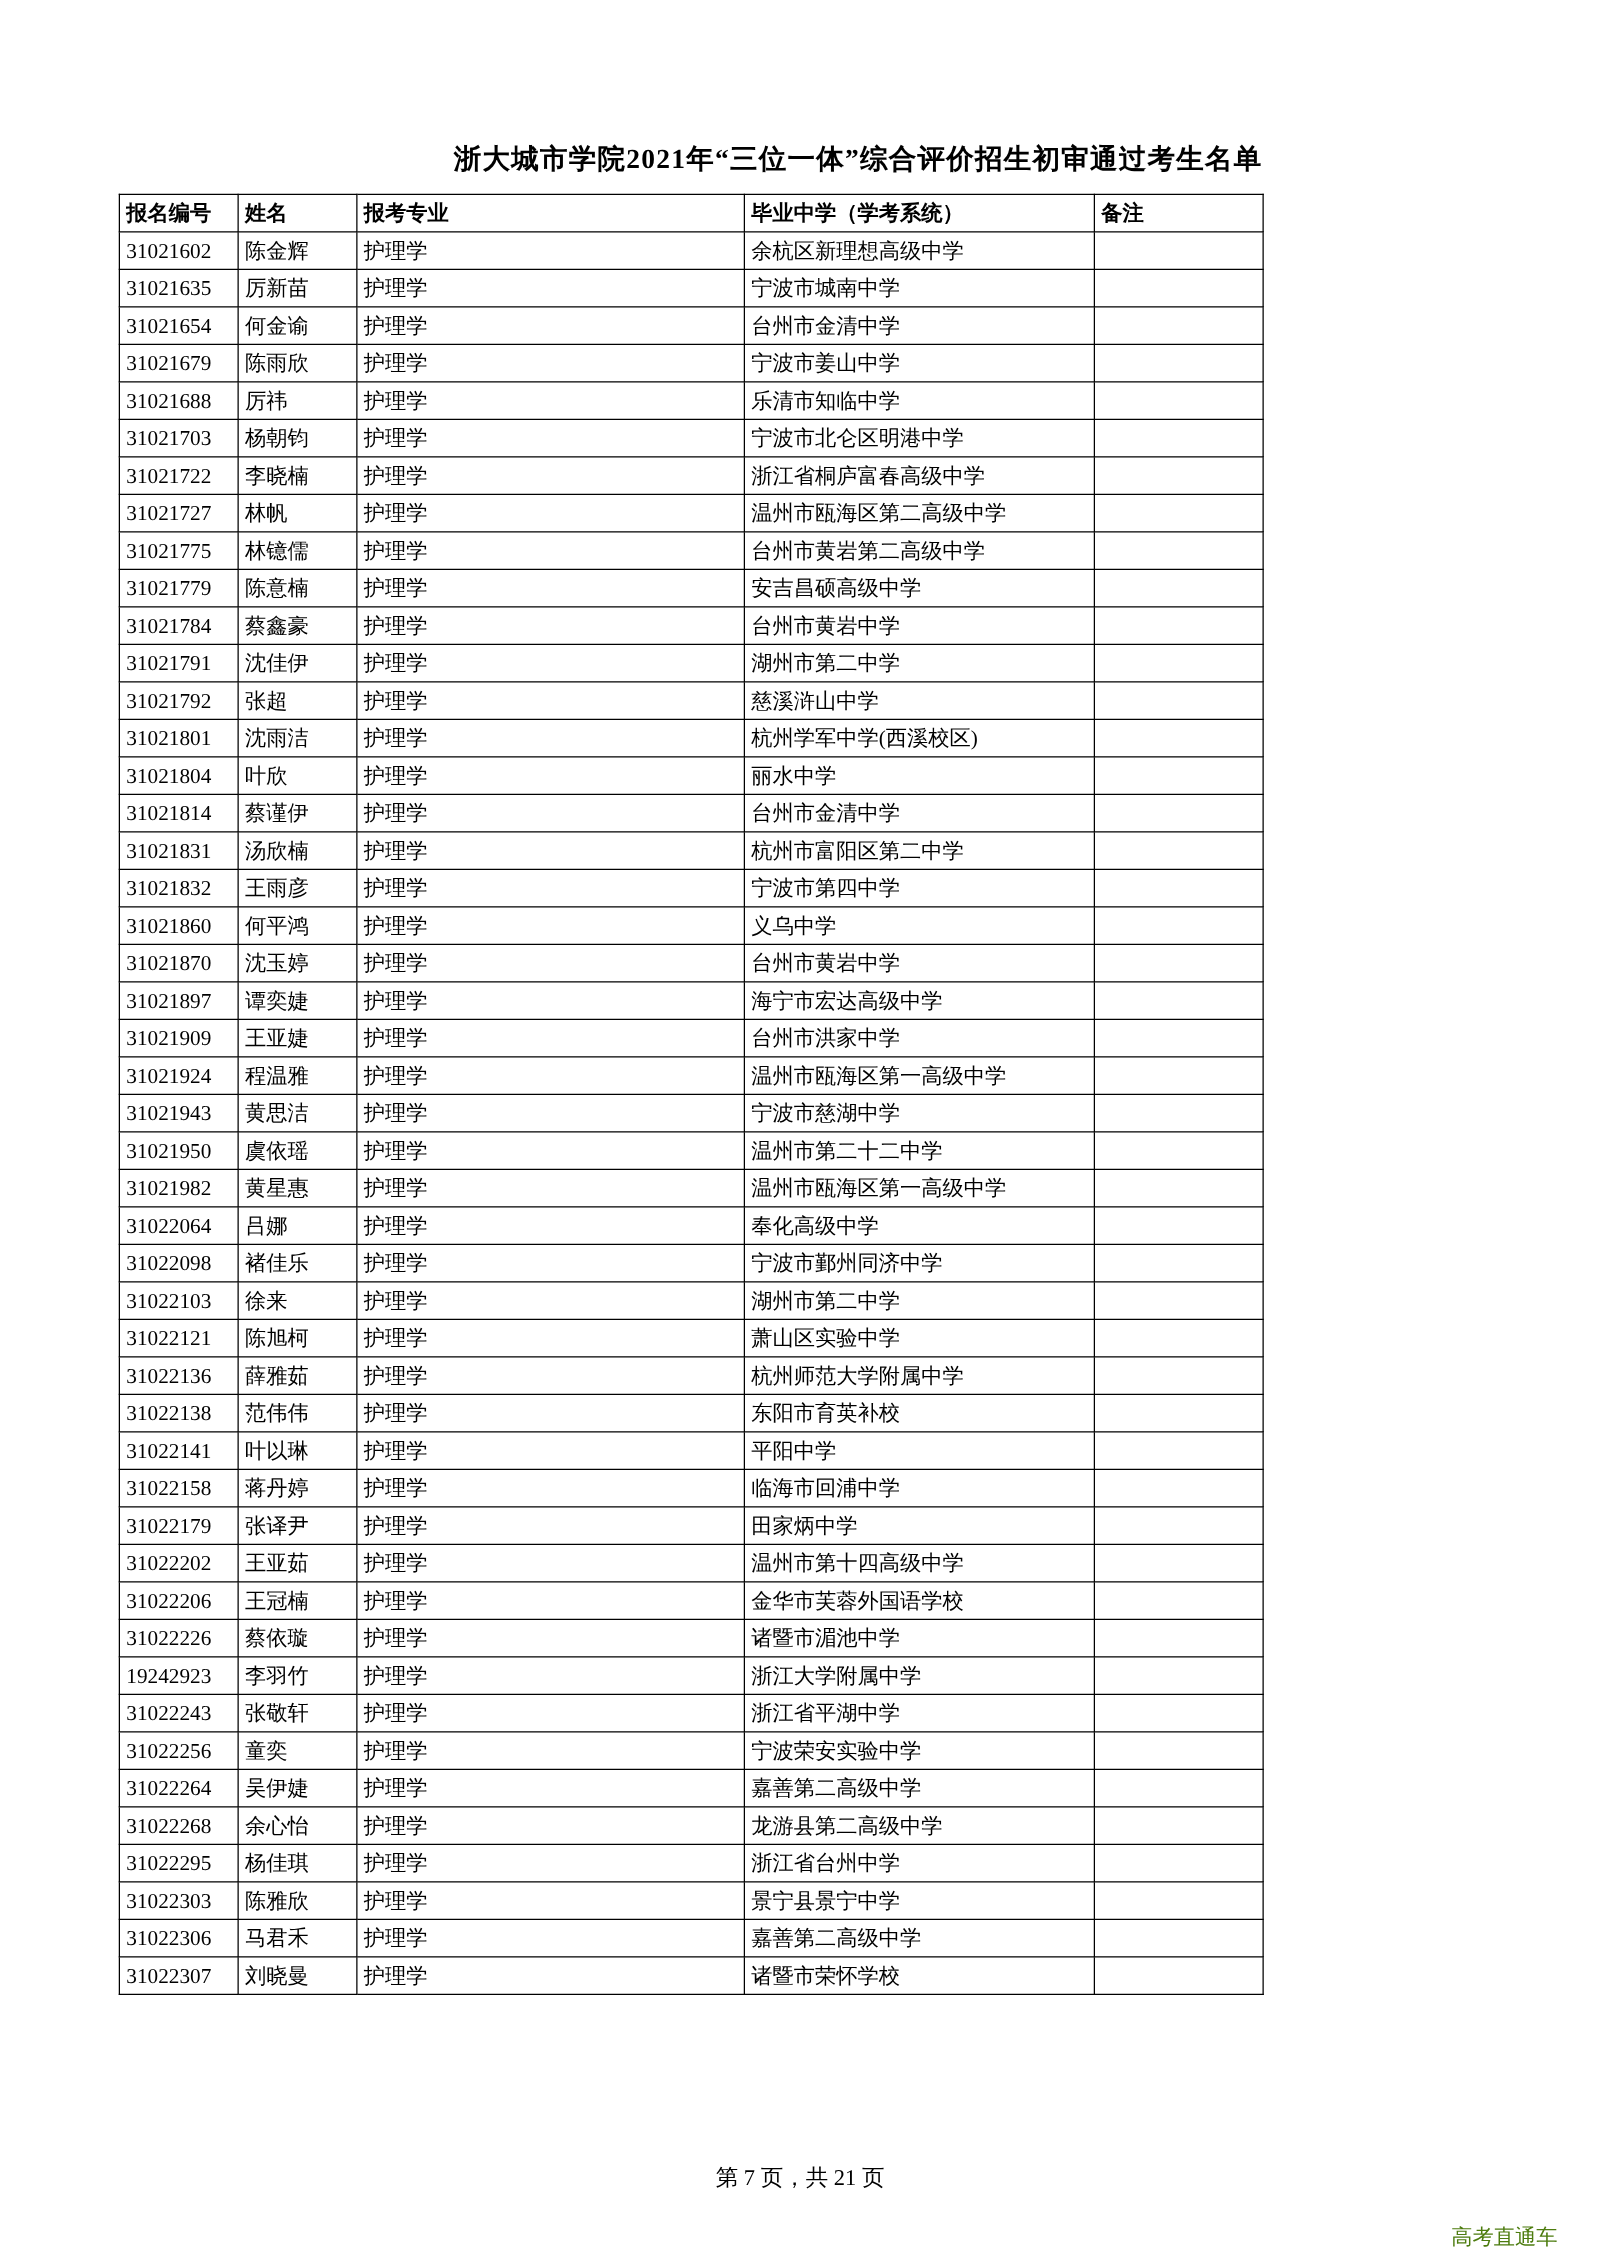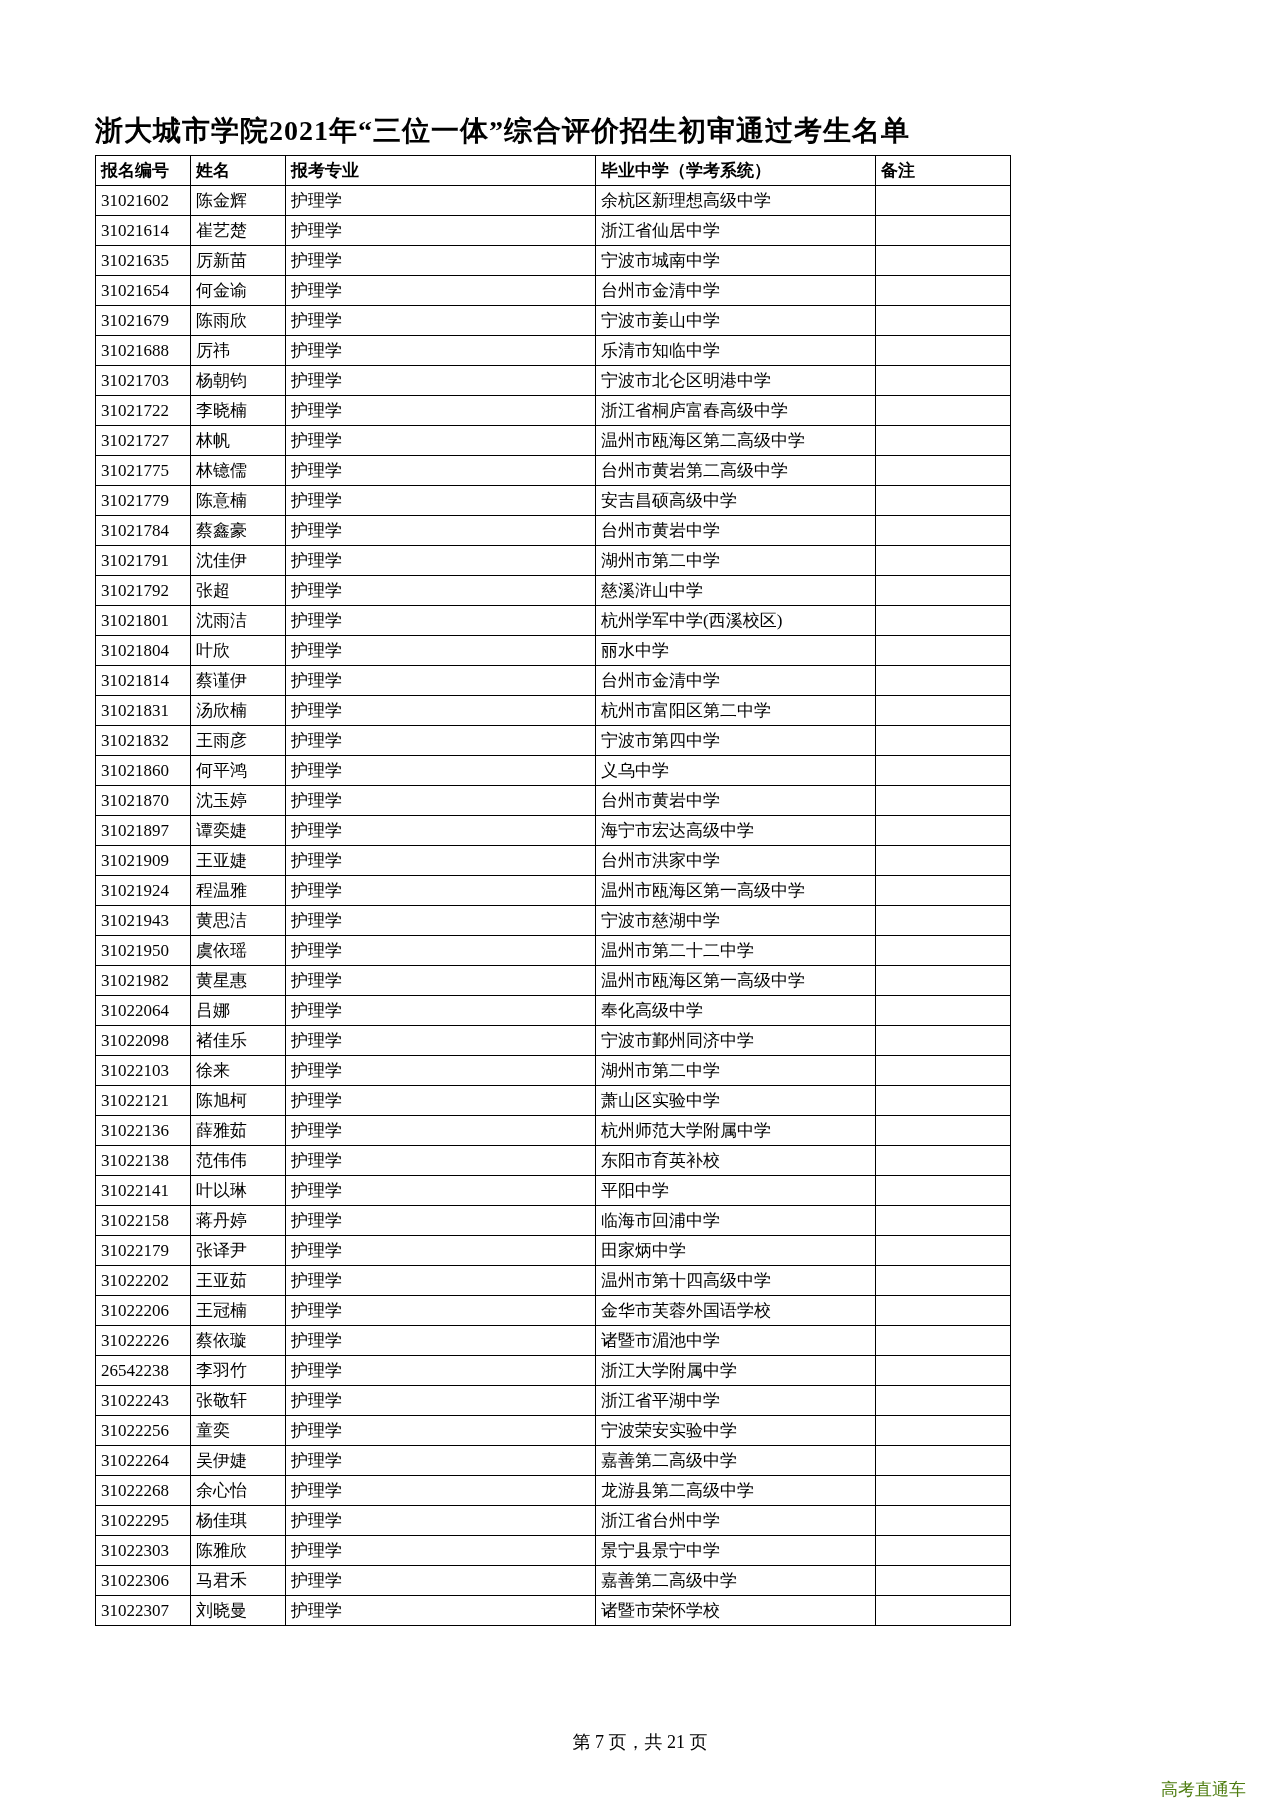--- a/index.html
+++ b/index.html
@@ -9,22 +9,22 @@
     height: 1810px;
     position: relative;
     font-family: "Liberation Serif", "DejaVu Serif", serif;
     color: #000000;
   }
   .doc-title {
     position: absolute;
     top: 112px;
     left: 95px;
     width: 915px;
-    text-align: left;
-    font-size: 28px;
+    text-align: right;
+    font-size: 22px;
     font-weight: bold;
     letter-spacing: 1px;
   }
   table.roster {
     position: absolute;
     top: 155px;
     left: 95px;
     width: 915px;
     border-collapse: collapse;
     table-layout: fixed;
@@ -88,27 +88,20 @@
   </thead>
   <tbody id="table-body">
       <tr>
         <td>31021602</td>
         <td>陈金辉</td>
         <td>护理学</td>
         <td>余杭区新理想高级中学</td>
         <td></td>
       </tr>
       <tr>
-        <td>31021614</td>
-        <td>崔艺楚</td>
-        <td>护理学</td>
-        <td>浙江省仙居中学</td>
-        <td></td>
-      </tr>
-      <tr>
         <td>31021635</td>
         <td>厉新苗</td>
         <td>护理学</td>
         <td>宁波市城南中学</td>
         <td></td>
       </tr>
       <tr>
         <td>31021654</td>
         <td>何金谕</td>
         <td>护理学</td>
@@ -354,21 +347,21 @@
         <td></td>
       </tr>
       <tr>
         <td>31022226</td>
         <td>蔡依璇</td>
         <td>护理学</td>
         <td>诸暨市湄池中学</td>
         <td></td>
       </tr>
       <tr>
-        <td>26542238</td>
+        <td>19242923</td>
         <td>李羽竹</td>
         <td>护理学</td>
         <td>浙江大学附属中学</td>
         <td></td>
       </tr>
       <tr>
         <td>31022243</td>
         <td>张敬轩</td>
         <td>护理学</td>
         <td>浙江省平湖中学</td>

